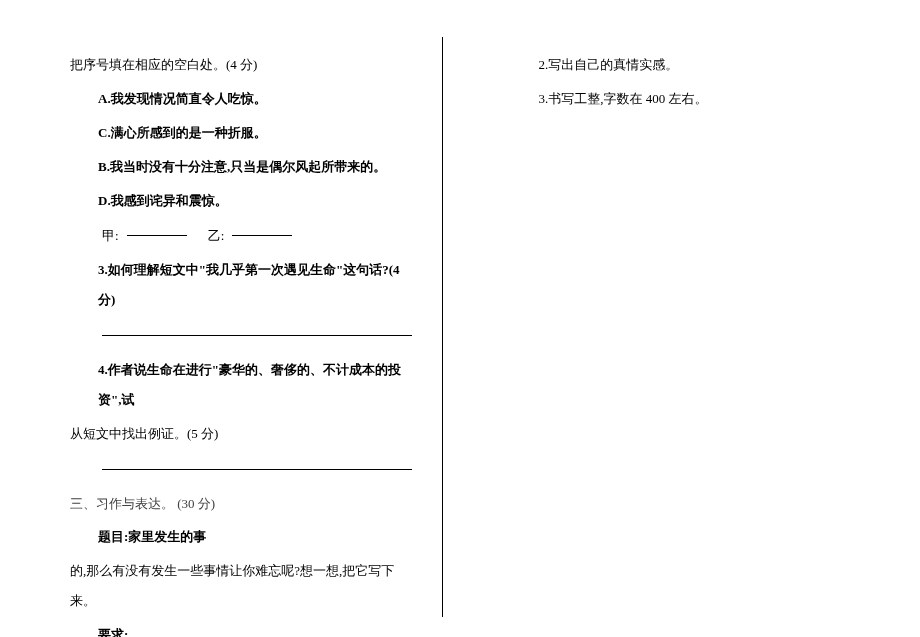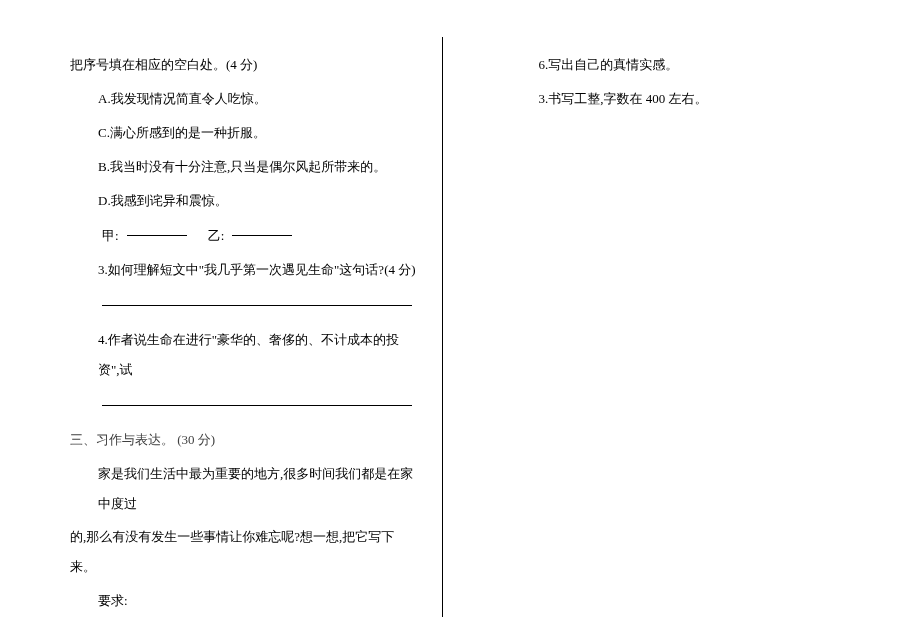--- a/index.html
+++ b/index.html
@@ -36,20 +36,21 @@
       width: 1px;
       height: 580px;
       background: #000000;
     }
     .right-column {
       width: 460px;
       padding-left: 40px;
     }
     .indent-1 {
       padding-left: 28px;
+      font-weight: bold;
     }
     .line {
       margin-bottom: 0;
     }
     .underline {
       display: inline-block;
       border-bottom: 1px solid #000;
       height: 1em;
       vertical-align: baseline;
     }
@@ -82,28 +83,29 @@
     <div class="line fill-row">
       <span>甲:</span><span class="underline underline-sm"></span>
       &nbsp;&nbsp;
       <span>乙:</span><span class="underline underline-sm"></span>
     </div>
     <div class="line indent-1">3.如何理解短文中"我几乎第一次遇见生命"这句话?(4 分)</div>
     <div class="line indent-1">
       <span class="underline underline-lg"></span>
     </div>
     <div class="line indent-1">4.作者说生命在进行"豪华的、奢侈的、不计成本的投资",试</div>
+    <div class="line no-indent">从短文中找出例证。(5 分)</div>
     <div class="line indent-1">
       <span class="underline underline-lg"></span>
     </div>
     <div class="line no-indent section-title">三、习作与表达。 (30 分)</div>
-    <div class="line indent-1">家是我们生活中最为重要的地方,很多时间我们都是在家中度过</div>
+    <div class="line indent-1">题目:家里发生的事</div>
     <div class="line no-indent">的,那么有没有发生一些事情让你难忘呢?想一想,把它写下来。</div>
     <div class="line indent-1">要求:</div>
   </div>
 
   <div class="divider"></div>
 
   <div class="column right-column">
-    <div class="line">6.写出自己的真情实感。</div>
+    <div class="line">2.写出自己的真情实感。</div>
     <div class="line">3.书写工整,字数在 400 左右。</div>
   </div>
 </div>
 
 </body></html>

